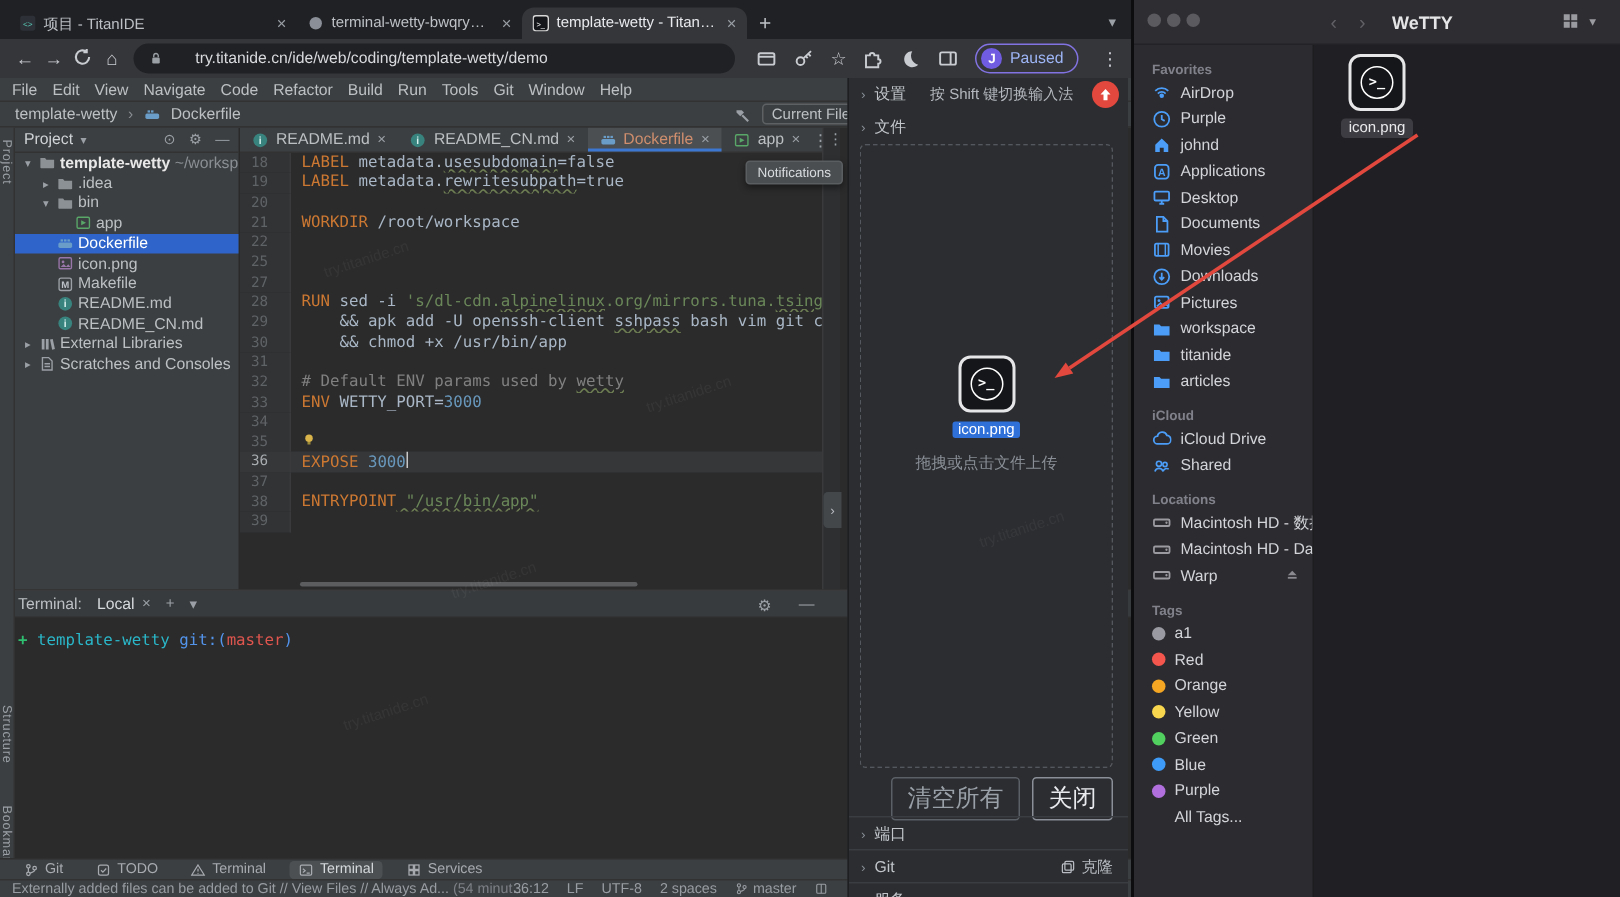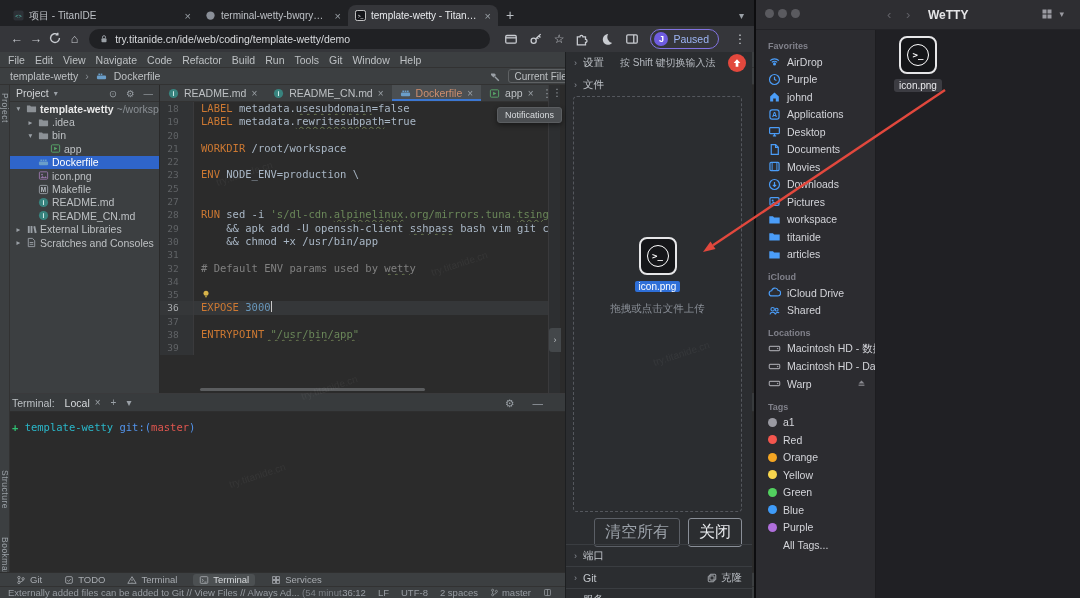--- a/index.html
+++ b/index.html
@@ -18,21 +18,21 @@
   .tab .tlabel { flex:1; white-space:nowrap; overflow:hidden; text-overflow:ellipsis; }
   .tab .close { color:#9aa0a6; font-size:11px; margin-left:2px; }
   .newtab { font-size:14px; color:#bdc1c6; margin:0 0 3px 8px; }
   .tabsearch { position:absolute; right:10px; bottom:5px; color:#9aa0a6; font-size:10px; }
   .ic { display:inline-flex; width:12px; height:12px; flex:none; }
   .ic svg { width:100%; height:100%; }
 
   .navbar { position:relative; height:26px; background:#35363a; display:flex; align-items:center; padding:0 8px; gap:2px; }
   .navg { width:19px; text-align:center; color:#c9ccd1; font-size:12.5px; }
   .urlpill { width:438px; height:20px; background:#202124; border-radius:11px; display:flex; align-items:center;
-             padding:0 10px; gap:6px; margin-left:4px; }
+             padding:0 10px; gap:21px; margin-left:4px; }
   .url { font-size:10.5px; color:#d8dadd; white-space:nowrap; overflow:hidden; }
   .nav-right { display:flex; align-items:center; gap:11px; margin-left:12px; }
   .nri { display:inline-flex; width:14px; height:14px; }
   .nri svg { width:100%; height:100%; }
   .star { color:#c9ccd1; font-size:12px; line-height:14px; }
   .paused { display:flex; align-items:center; gap:5px; border:1.5px solid #8273e2; border-radius:12px; padding:2px 9px 2px 3px; }
   .paused .av { width:14px; height:14px; border-radius:50%; background:#6f5ce0; color:#fff; font-size:9px; font-weight:bold;
                 display:flex; align-items:center; justify-content:center; }
   .paused .plabel { color:#9db5f5; font-size:10.5px; }
   .kebab { color:#c9ccd1; font-size:12px; margin-left:4px; }
@@ -509,28 +509,28 @@
             </div>
             <span class="end">⋮</span>
           </div>
         <div class="codewrap">
           <div id="code">
               <div class="cl"><span class="ln">18</span><span class="ct"><span class="k">LABEL</span><span class="p"> metadata.</span><span class="p u">usesubdomain</span><span class="p">=false</span></span></div>
               <div class="cl"><span class="ln">19</span><span class="ct"><span class="k">LABEL</span><span class="p"> metadata.</span><span class="p u">rewritesubpath</span><span class="p">=true</span></span></div>
               <div class="cl"><span class="ln">20</span><span class="ct"></span></div>
               <div class="cl"><span class="ln">21</span><span class="ct"><span class="k">WORKDIR</span><span class="p"> /root/workspace</span></span></div>
               <div class="cl"><span class="ln">22</span><span class="ct"></span></div>
-              <div class="cl"><span class="ln">23</span><span class="ct"><span class="k">ENV</span><span class="p"> NODE_ENV=production \</span></span></div>
               <div class="cl"><span class="ln">25</span><span class="ct"></span></div>
               <div class="cl"><span class="ln">27</span><span class="ct"></span></div>
               <div class="cl"><span class="ln">28</span><span class="ct"><span class="k">RUN</span><span class="p"> sed -i </span><span class="s">'s/dl-cdn.</span><span class="s u">alpinelinux</span><span class="s">.org/mirrors.tuna.</span><span class="s u">tsinghua</span></span></div>
               <div class="cl"><span class="ln">29</span><span class="ct"><span class="p">    &amp;&amp; apk add -U openssh-client </span><span class="p u">sshpass</span><span class="p"> bash vim git curl \</span></span></div>
               <div class="cl"><span class="ln">30</span><span class="ct"><span class="p">    &amp;&amp; chmod +x /usr/bin/app</span></span></div>
               <div class="cl"><span class="ln">31</span><span class="ct"></span></div>
               <div class="cl"><span class="ln">32</span><span class="ct"><span class="c"># Default ENV params used by </span><span class="c u">wetty</span></span></div>
+              <div class="cl"><span class="ln">33</span><span class="ct"><span class="k">ENV</span><span class="p"> WETTY_PORT=</span><span class="n">3000</span></span></div>
               <div class="cl"><span class="ln">34</span><span class="ct"></span></div>
               <div class="cl"><span class="ln">35</span><span class="ct"><span class="bulbic"><svg viewBox="0 0 12 12">
                       <circle cx="6" cy="5" r="3" fill="#d8b44a"></circle>
                       <rect x="4.8" y="8" width="2.4" height="2" fill="#9a8a3a"></rect>
                     </svg></span></span></div>
               <div class="cl active"><span class="ln">36</span><span class="ct"><span class="k">EXPOSE</span><span class="p"> </span><span class="n">3000</span><span class="caret"></span></span></div>
               <div class="cl"><span class="ln">37</span><span class="ct"></span></div>
               <div class="cl"><span class="ln">38</span><span class="ct"><span class="k">ENTRYPOINT</span><span class="s u"> "/usr/bin/app"</span></span></div>
               <div class="cl"><span class="ln">39</span><span class="ct"></span></div>
             </div>

